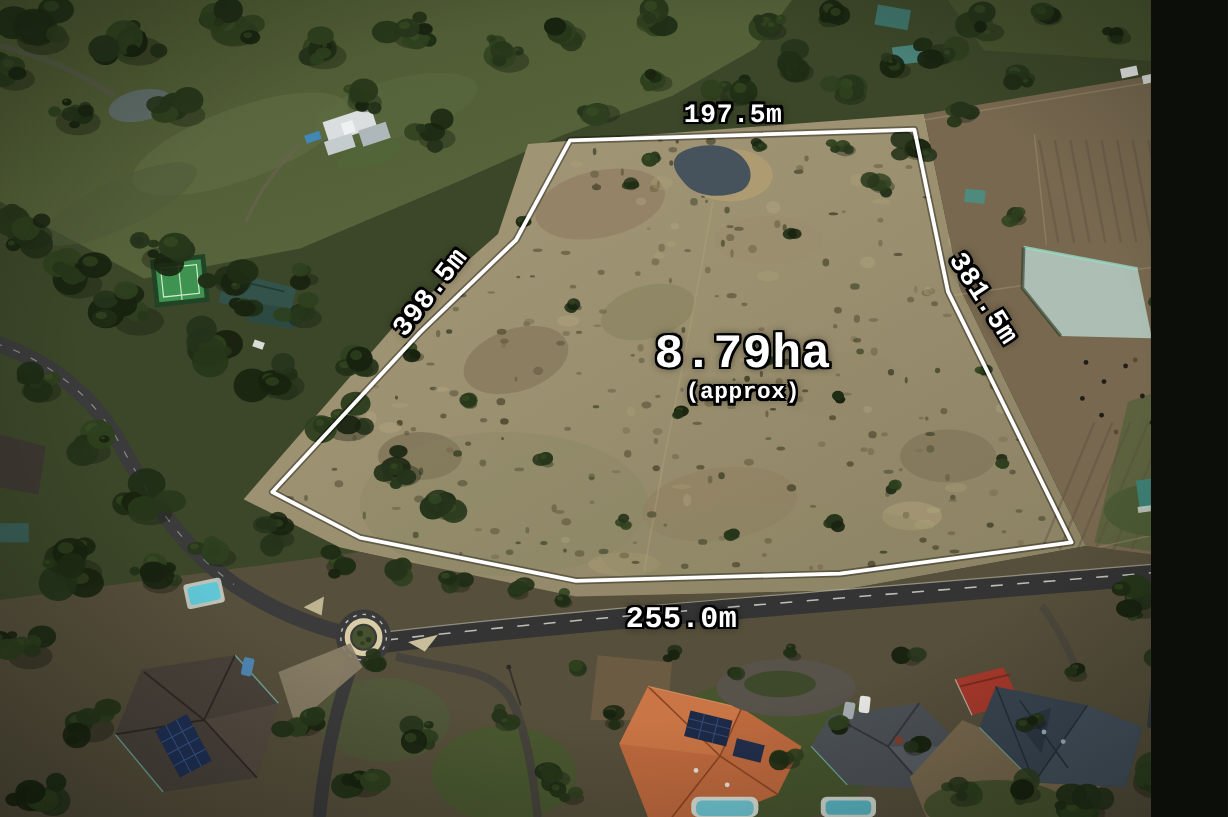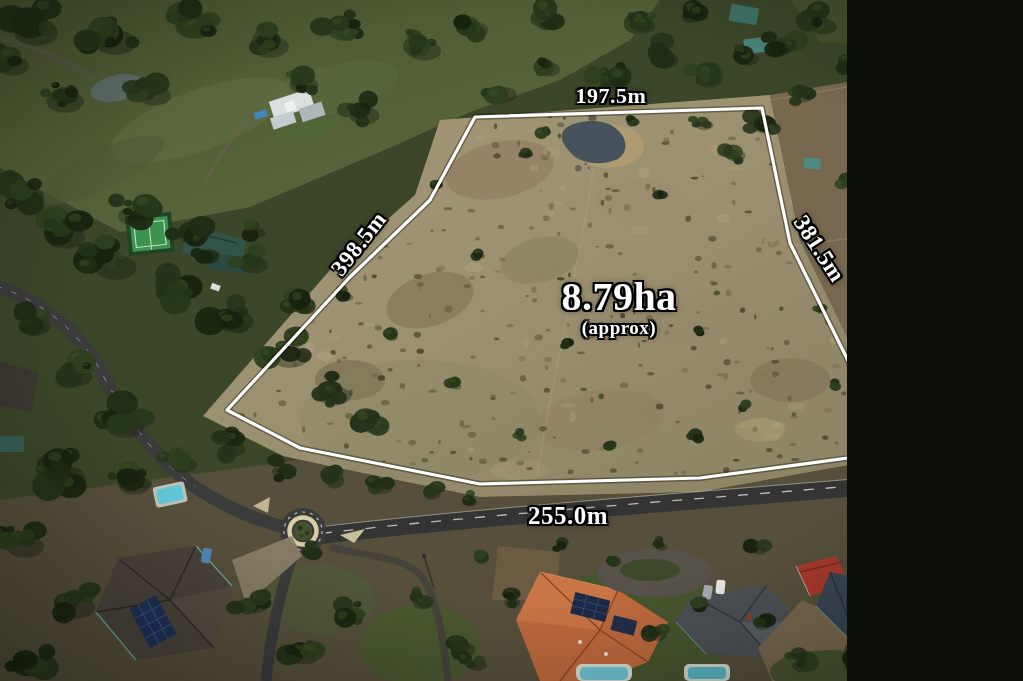--- a/index.html
+++ b/index.html
@@ -1,17 +1,17 @@
 <!DOCTYPE html>
 <html><head>
 <meta charset="utf-8">
 <style>
   html,body{margin:0;padding:0;background:#0b0e09;}
-  .stage{position:relative;width:847px;height:681px;overflow:hidden;
-         font-family:Liberation Serif, serif;background:#be185d;}
+  .stage{position:relative;width:959px;height:681px;overflow:hidden;
+         font-family:Liberation Mono, monospace;background:#be185d;}
   .stage svg{position:absolute;left:0;top:0;display:block;}
   .lbl{position:absolute;color:#fff;font-weight:bold;white-space:nowrap;
        transform:translate(-50%,-50%);letter-spacing:.5px;
        text-shadow:-2px -2px 0 #000,2px -2px 0 #000,-2px 2px 0 #000,2px 2px 0 #000,
                    -2px 0 0 #000,2px 0 0 #000,0 -2px 0 #000,0 2px 0 #000,0 0 7px rgba(0,0,0,.85);}
   .lbl-top{left:611px;top:96px;font-size:22px;}
   .lbl-left{left:359px;top:244px;font-size:23px;transform:translate(-50%,-50%) rotate(-52deg);}
   .lbl-right{left:819px;top:249px;font-size:23px;transform:translate(-50%,-50%) rotate(57deg);}
   .lbl-bottom{left:568px;top:516px;font-size:25px;}
   .lbl-area{left:619px;top:307px;text-align:center;line-height:1.02;}

